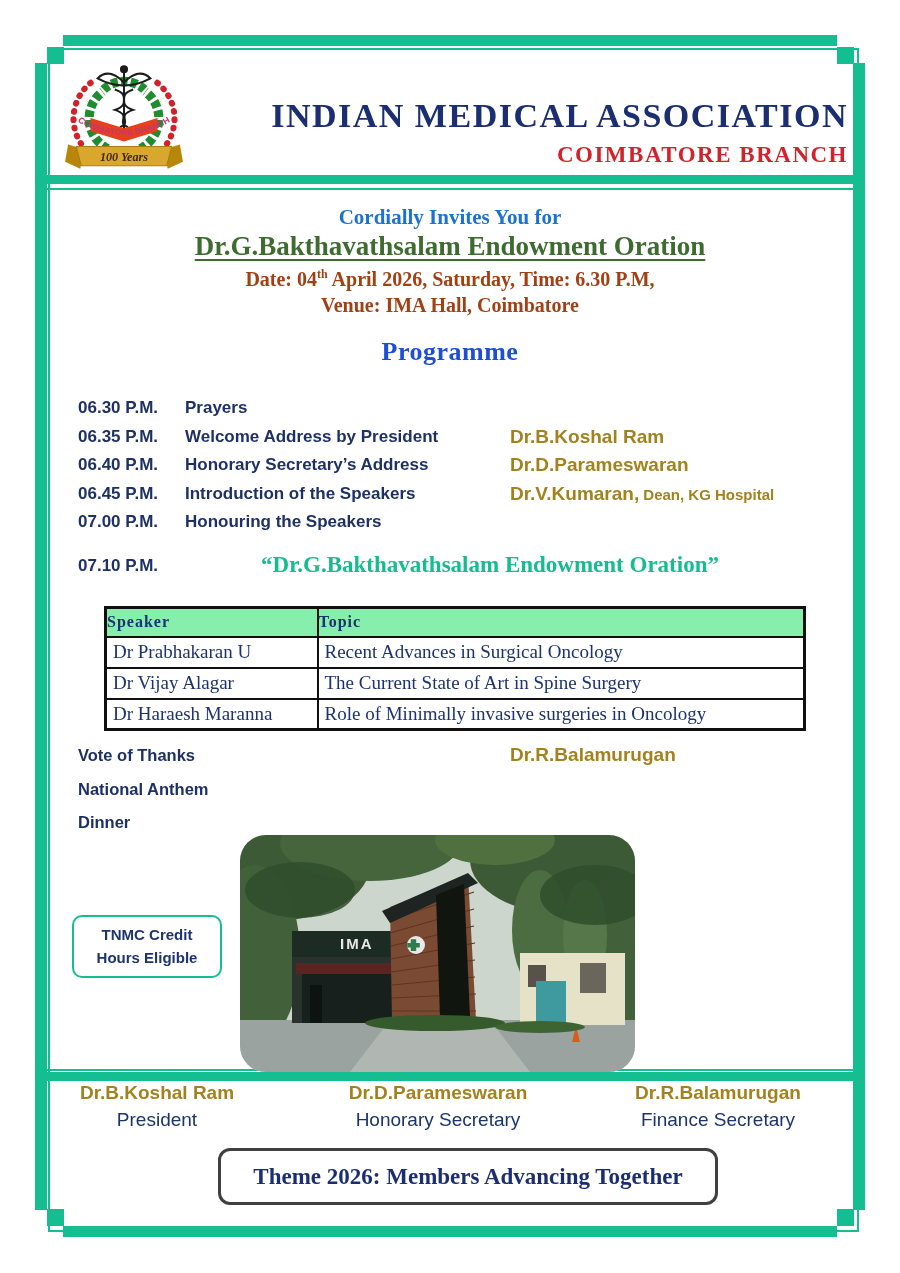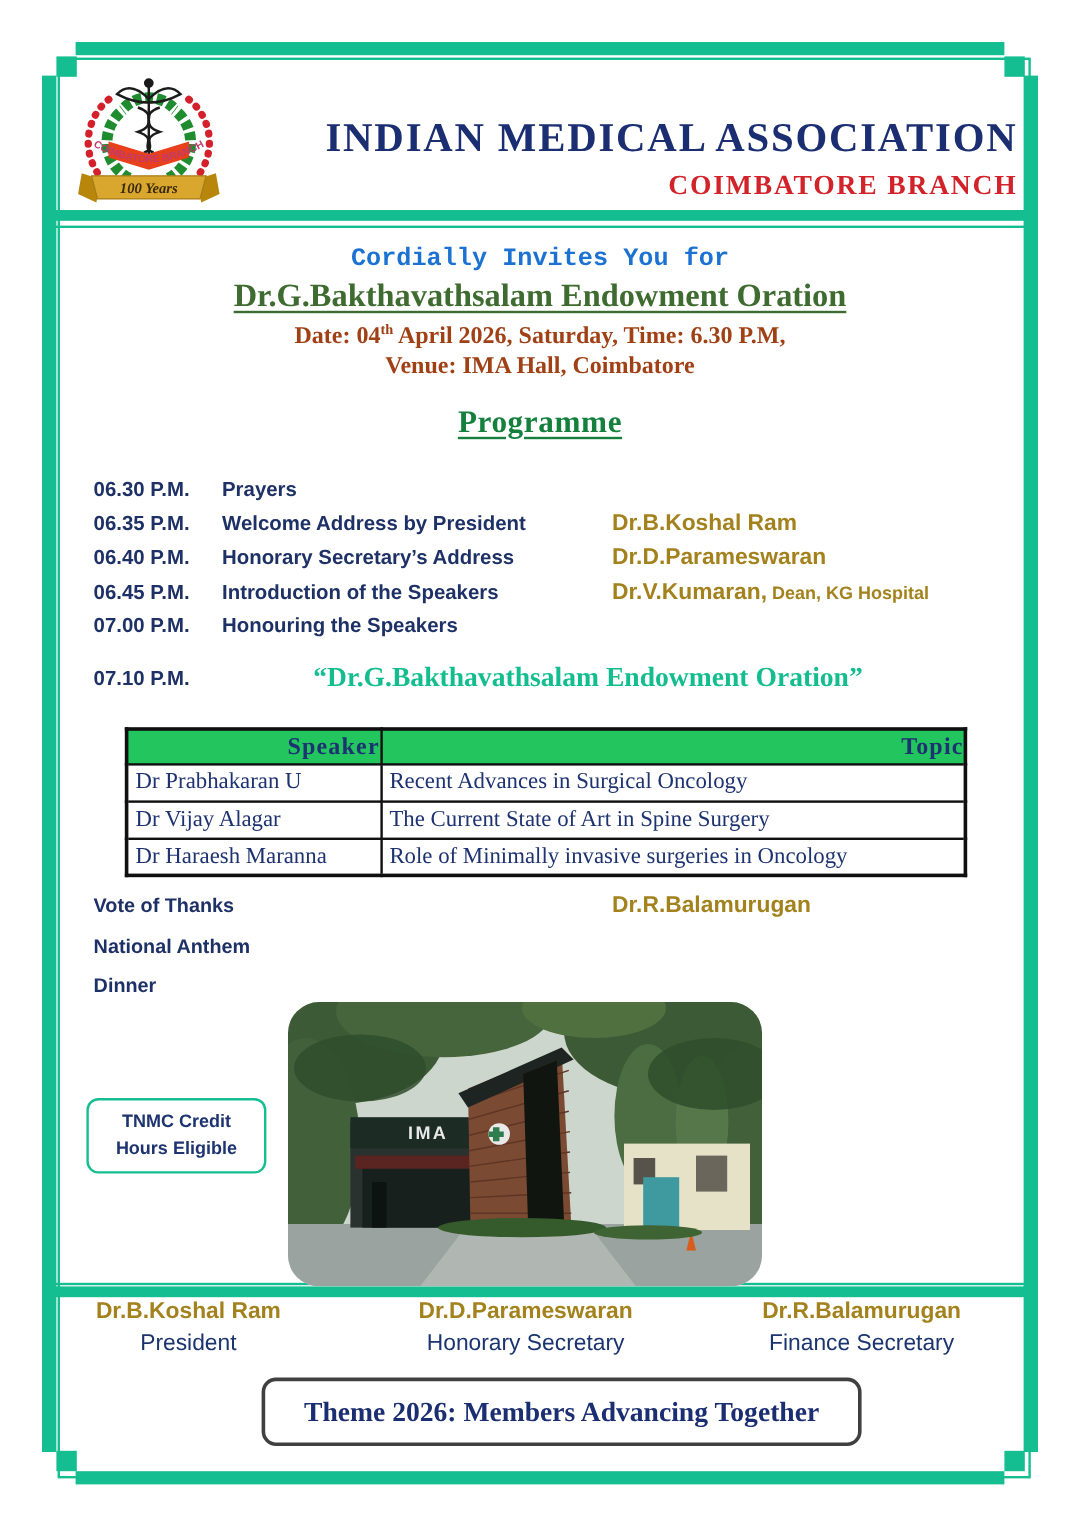--- a/index.html
+++ b/index.html
@@ -21,54 +21,54 @@
   .org-name {
     font-size:34px; font-weight:bold; color:#1B2E72; letter-spacing:1.5px;
     font-family:"Liberation Serif","DejaVu Serif",serif;
   }
   .org-branch {
     margin-top:7px; font-size:23px; font-weight:bold; color:#D2222A; letter-spacing:1.5px;
   }
 
   
   .center-line { left:0; right:0; text-align:center; }
-  .invite-line { top:205px; font-size:21px; font-weight:bold; color:#1C72D2;font-family:Liberation Mono, monospace; }
+  .invite-line { top:205px; font-size:21px; font-weight:bold; color:#1C72D2; }
   .event-title {
     top:231px; font-size:27px; font-weight:bold; color:#3E6B2F;
     text-decoration:underline; text-underline-offset:4px;
   }
   .date-line, .venue-line { font-size:20px; font-weight:bold; color:#A04015; }
   .date-line { top:267px; }
   .venue-line { top:294px; }
   .date-line sup { font-size:12px; }
   .programme-heading {
-    top:337px; font-size:26px; font-weight:bold; color:#15803d;
-    text-decoration:underline; text-underline-offset:4px; letter-spacing:0.5px;
+    top:337px; font-size:26px; font-weight:bold; color:#1d4ed8;
+    text-underline-offset:4px; letter-spacing:0.5px;
   }
 
   
   .schedule { left:78px; top:394px; width:760px;
     font-family:"Liberation Sans","DejaVu Sans",sans-serif; }
   .sched-row { display:flex; height:28.5px; align-items:center; }
   .sched-time { width:107px; font-size:17px; font-weight:bold; color:#1E3166; }
   .sched-item { width:325px; font-size:17px; font-weight:bold; color:#1E3166; }
   .sched-person { flex:1; font-size:19px; font-weight:bold; color:#A3821E; }
   .sched-person .note { font-size:15px; }
 
   .oration-time { left:78px; top:556px; font-size:17px; font-weight:bold; color:#1E3166;
     font-family:"Liberation Sans","DejaVu Sans",sans-serif; }
   .oration-title { left:185px; top:552px; width:610px; text-align:center;
     font-size:23px; font-weight:bold; color:#14BD8F; }
 
   
   .speaker-table { left:104px; top:606px; width:702px; border-collapse:collapse;
     border:3px solid #101010; table-layout:fixed; }
   .speaker-table th, .speaker-table td { border:2px solid #101010; color:#1D3270; }
-  .speaker-table th { background:#22c55e; font-size:20px; font-weight:bold;
-    height:29px; text-align:right; letter-spacing:1px; }
+  .speaker-table th { background:#86efac; font-size:16px; font-weight:bold;
+    height:29px; text-align:left; letter-spacing:1px; }
   .speaker-table td { font-size:19px; height:31px; padding:1px 6px; font-weight:normal; }
   .col-speaker { width:212px; }
 
   
   .closing-item { left:78px; font-size:16.5px; font-weight:bold; color:#1E3166;
     font-family:"Liberation Sans","DejaVu Sans",sans-serif; }
   .closing-person { left:510px; font-size:19px; font-weight:bold; color:#A3821E;
     font-family:"Liberation Sans","DejaVu Sans",sans-serif; }
 
   

